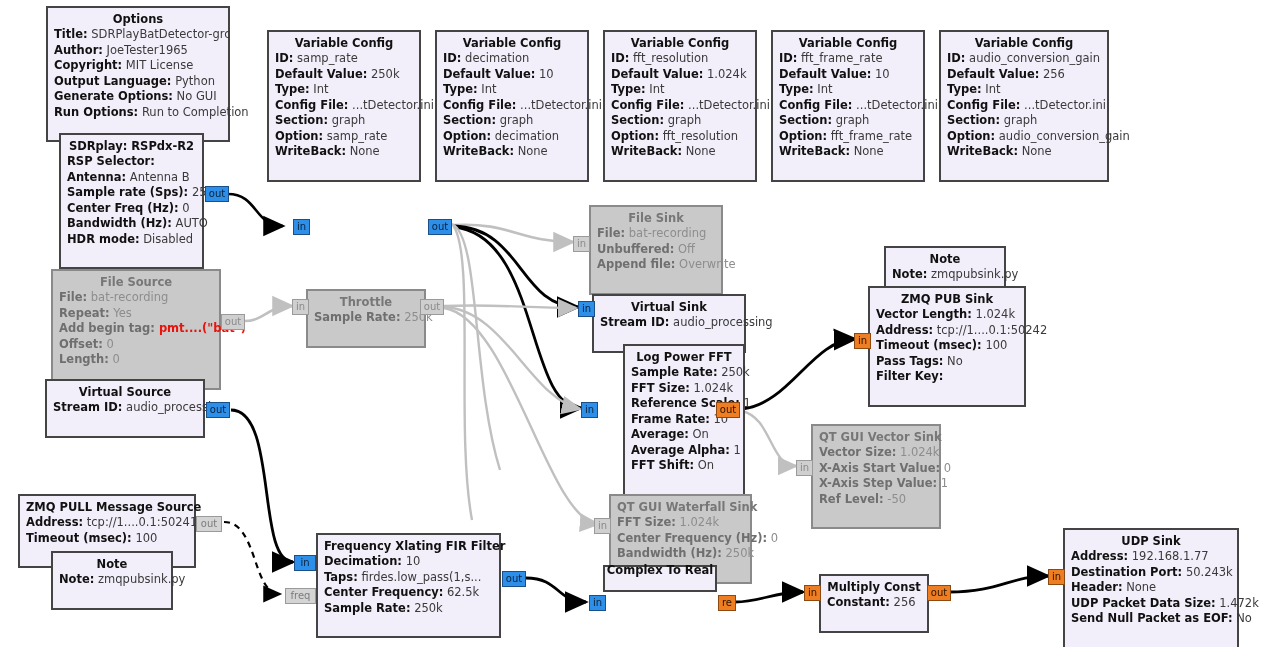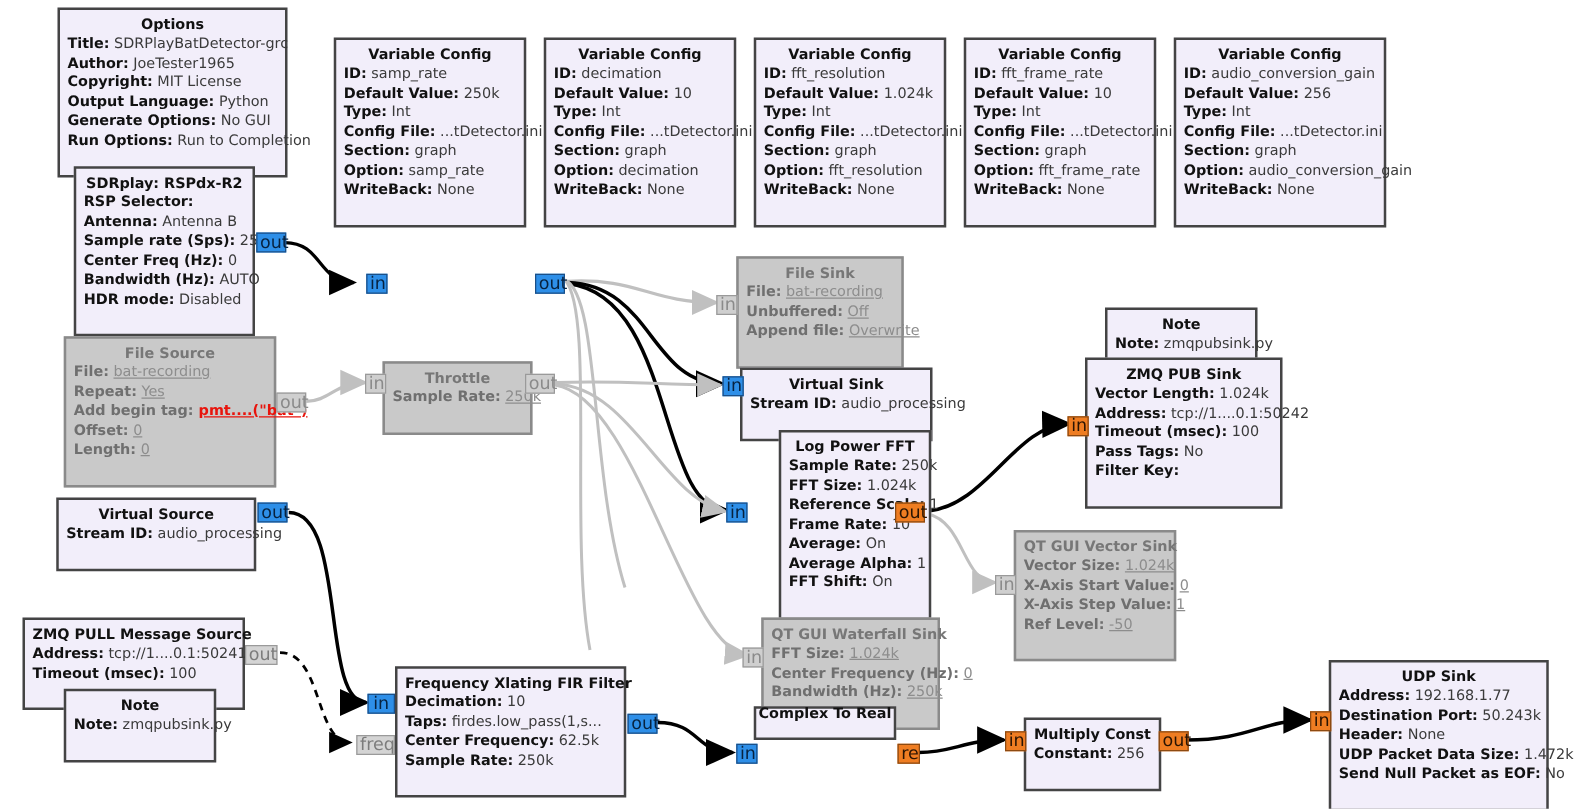--- a/index.html
+++ b/index.html
@@ -21,29 +21,29 @@
   .blk .ttl{font-weight:bold;text-align:center;font-size:11.5px;line-height:16px;}
   .blk .ttl.left{text-align:left;}
   .blk .row{font-size:11.5px;}
   .blk .k{font-weight:bold;}
   .blk .v{font-weight:normal;color:#3a3a3a;}
 
   
   .blk.dis{background:#c9c9c9;border-color:#8a8a8a;color:#7b7b7b;}
   .blk.dis .ttl{color:#777;}
   .blk.dis .k{color:#6f6f6f;}
-  .blk.dis .v{color:#8d8d8d;text-decoration:underline;}
+  .blk.dis .v{color:#8d8d8d;}
 
   .blk .err{color:#e8140c;font-weight:bold;}
   .blk .err .v{color:#e8140c;font-weight:bold;}
 
   
   .port{
     position:absolute;box-sizing:border-box;
-    font-size:14px;line-height:12px;
+    font-size:10px;line-height:12px;
     padding:1px 2px 1px 2px;
     border:1px solid #2b2b2b;
     text-align:center;color:#000;
     font-family:"DejaVu Sans","Liberation Sans",sans-serif;
   }
   .port.blue{background:#2e8fe8;border-color:#1b4f87;color:#07223f;}
   .port.orange{background:#ef7d22;border-color:#8c4a12;color:#2a1403;}
   .port.gray{background:#cfcfcf;border-color:#9a9a9a;color:#8a8a8a;}
   .port.msg{background:#d4d4d4;border-color:#9a9a9a;color:#7c7c7c;}
 </style>
@@ -247,21 +247,21 @@
   <div class="blk" style="left:868px;top:286px;width:158px;">
     <div class="ttl">ZMQ PUB Sink</div>
     <div class="row"><span class="k">Vector Length:</span> <span class="v">1.024k</span></div>
     <div class="row"><span class="k">Address:</span> <span class="v">tcp://1....0.1:50242</span></div>
     <div class="row"><span class="k">Timeout (msec):</span> <span class="v">100</span></div>
     <div class="row"><span class="k">Pass Tags:</span> <span class="v">No</span></div>
     <div class="row"><span class="k">Filter Key:</span> <span class="v"></span></div>
   </div>
   <div class="port orange" style="left:854px;top:333px;width:17px;">in</div>
 
-  <div class="blk" style="left:45px;top:398px;width:160px;">
+  <div class="blk" style="left:45px;top:379px;width:160px;">
     <div class="ttl">Virtual Source</div>
     <div class="row"><span class="k">Stream ID:</span> <span class="v">audio_processing</span></div>
   </div>
   <div class="port blue" style="left:206px;top:402px;width:24px;">out</div>
 
   <div class="blk" style="left:18px;top:494px;width:178px;">
     <div class="ttl left">ZMQ PULL Message Source</div>
     <div class="row"><span class="k">Address:</span> <span class="v">tcp://1....0.1:50241</span></div>
     <div class="row"><span class="k">Timeout (msec):</span> <span class="v">100</span></div>
   </div>

